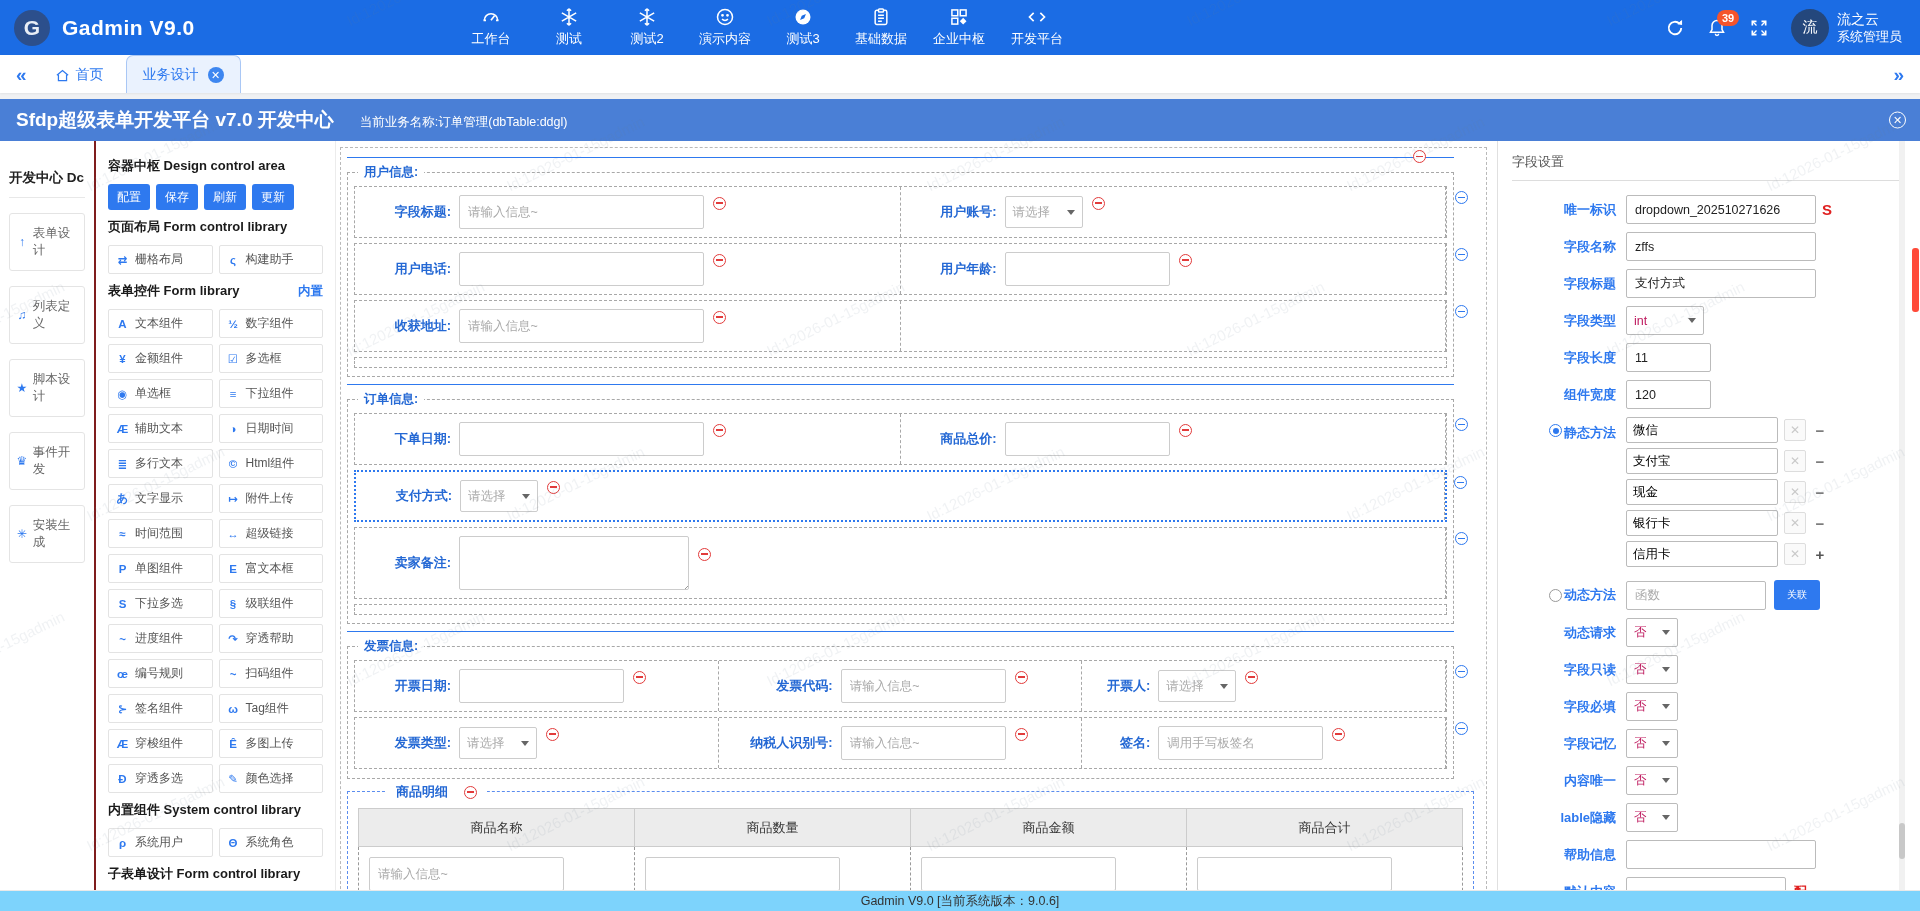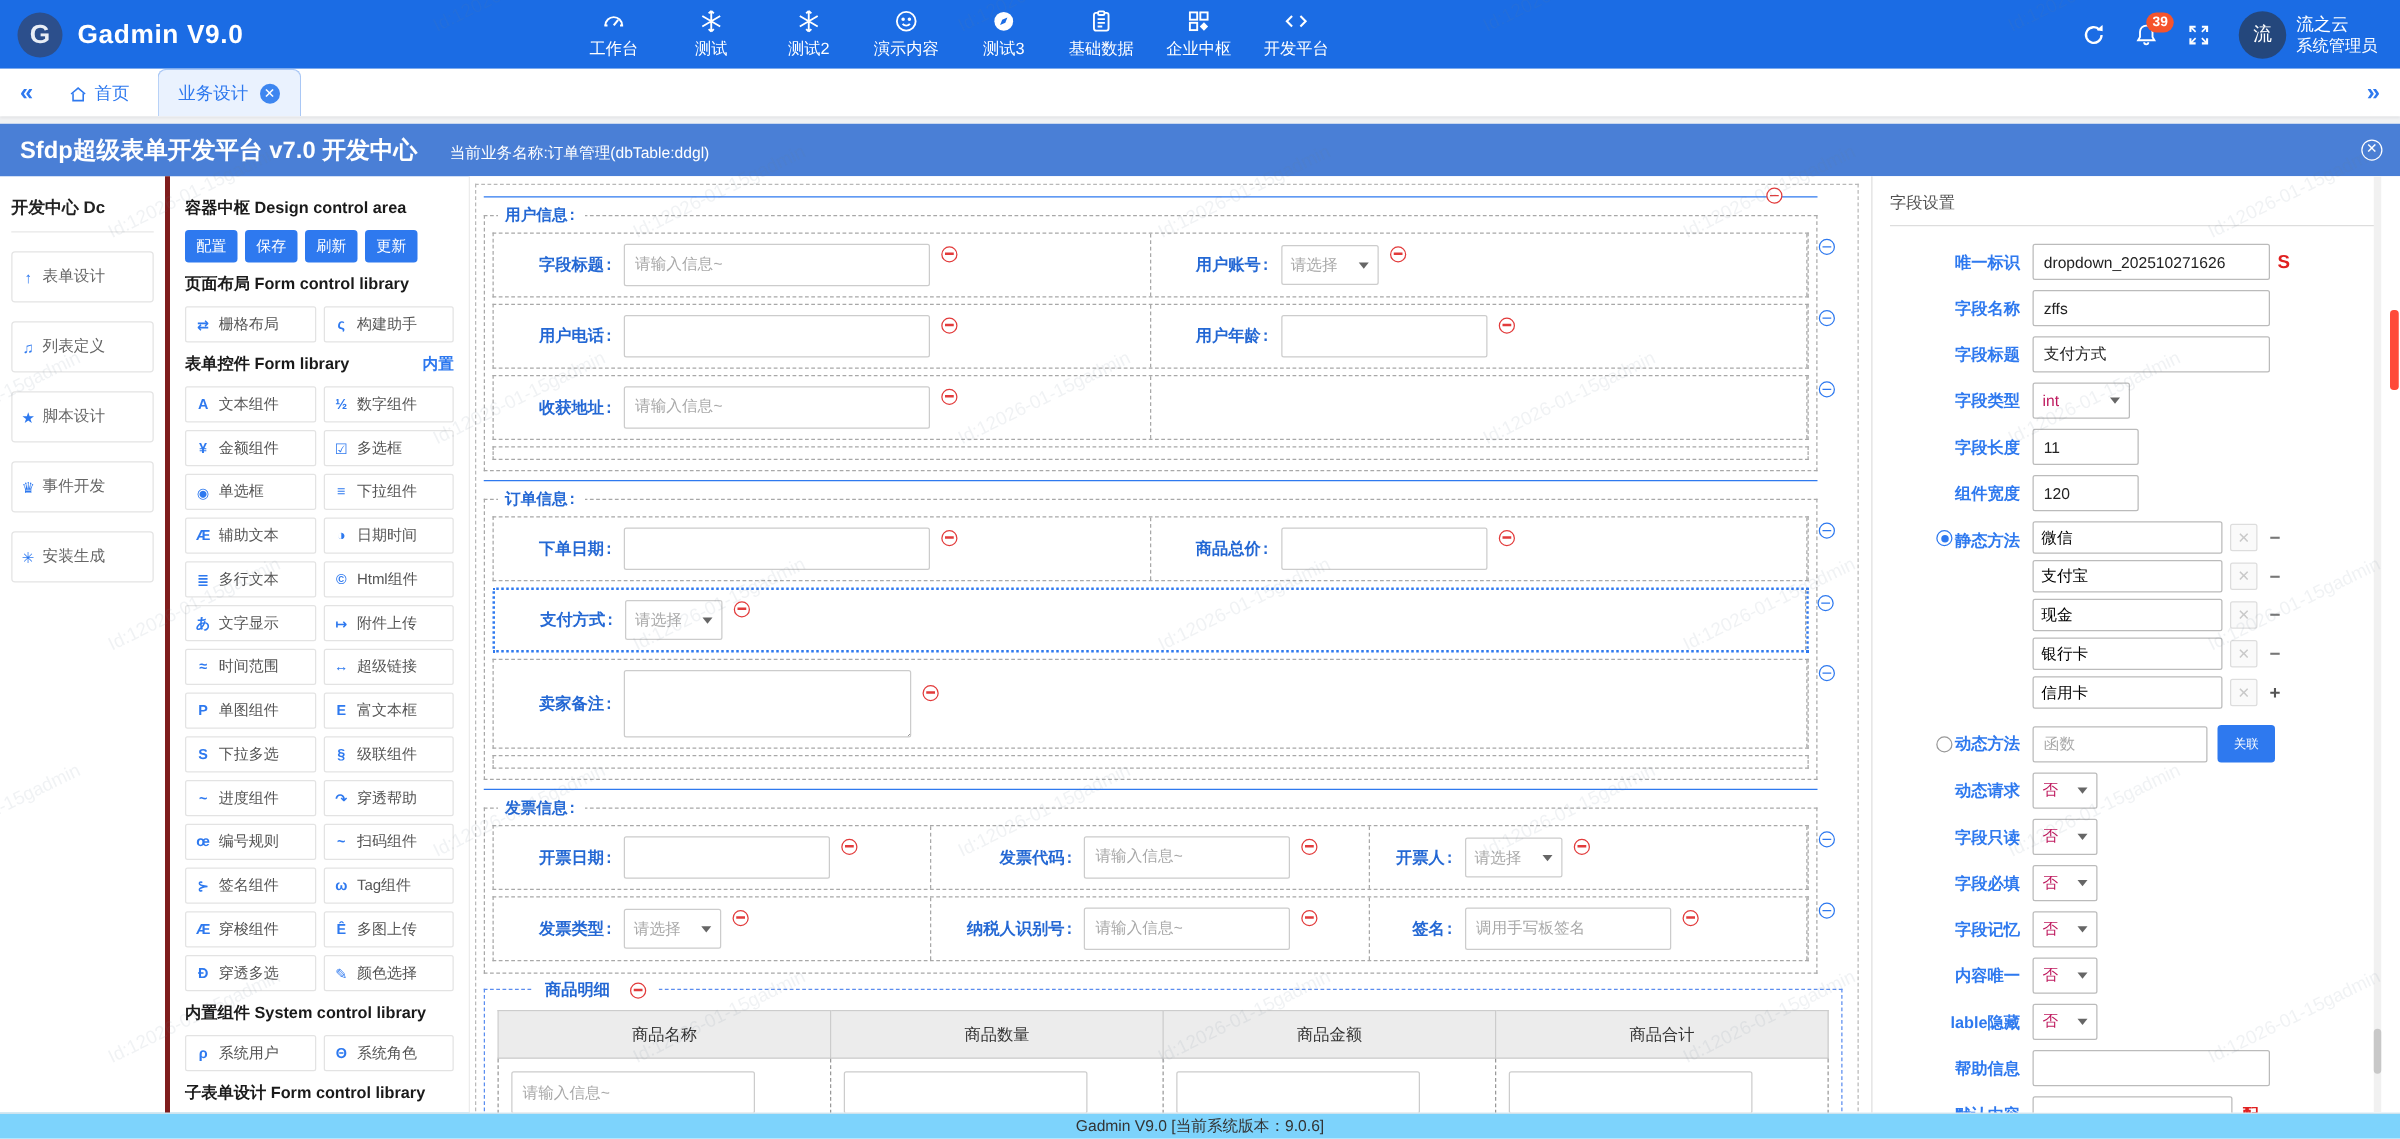--- a/index.html
+++ b/index.html
@@ -38,21 +38,21 @@
   
   .appheader { height:42px; background:#4a7fd6; color:#fff; display:flex; align-items:center; padding:0 16px; flex:0 0 auto; position:relative; }
   .appheader .h-title { font-size:19px; font-weight:bold; }
   .appheader .h-sub { font-size:12.5px; margin-left:26px; margin-top:4px; }
   .h-close { position:absolute; right:14px; top:50%; transform:translateY(-50%); width:17px; height:17px; border:1.5px solid #fff; border-radius:50%; color:#fff; font-size:11px; line-height:14px; text-align:center; cursor:pointer; }
 
   
   .main { flex:1 1 auto; display:flex; min-height:0; position:relative; }
 
   
-  .devmenu { width:136px; flex:0 0 auto; border-right:4px solid #7f1d1d; padding:16px 9px; }
+  .devmenu { width:96px; flex:0 0 auto; border-right:2px solid #7f1d1d; padding:28px 9px; }
   .devmenu-title { font-size:13.5px; font-weight:bold; color:#222; padding-bottom:10px; border-bottom:1px solid #e8e8e8; }
   .devmenu-item { margin-top:15px; border:1px solid #e4e4e4; border-radius:3px; padding:11px 6px; font-size:12.5px; color:#666; display:flex; align-items:center; gap:5px; cursor:pointer; background:#fff; }
   .devmenu-item .ic { color:#2e79ef; font-size:12px; width:13px; text-align:center; }
 
   
   .library { width:240px; flex:0 0 auto; border-right:1px solid #ececec; padding:8px 12px; overflow:hidden; }
   .lib-header { font-size:13px; font-weight:bold; color:#1a1a1a; margin:8px 0 9px; display:flex; justify-content:space-between; align-items:center; }
   .lib-badge { color:#2e79ef; font-size:12.5px; }
   .action-row { display:flex; gap:6px; }
   .action-btn { background:#2e79ef; color:#fff; border:none; font-size:12px; height:26px; padding:0 9px; border-radius:3px; cursor:pointer; font-family:inherit; }
@@ -63,21 +63,21 @@
   
   .canvas { flex:1 1 auto; min-width:0; padding:6px 10px 0 4px; overflow:hidden; background:#fff; }
   .canvas-inner { border-left:1px dashed #b9b9b9; border-right:1px dashed #b9b9b9; border-top:1px dashed #b9b9b9; padding:2px 6px 0; position:relative; }
   .cv-line-row { height:14px; position:relative; margin-right:26px; }
   .cv-line { position:absolute; left:0; right:0; top:7px; border-top:1px solid #2e79ef; }
   .cv-line-row .minus.red { position:absolute; right:28px; top:0; background:#fff; }
   .minus { display:inline-block; width:13px; height:13px; border:1.5px solid #e23b3b; border-radius:50%; position:relative; flex:0 0 auto; cursor:pointer; }
   .minus::after { content:""; position:absolute; left:2px; right:2px; top:50%; height:1.5px; margin-top:-1px; background:#e23b3b; }
   .minus.blue { border-color:#2e79ef; }
   .minus.blue::after { background:#2e79ef; }
-  .cv-fieldset { border:1px dashed #a8a8a8; margin:0 26px 0 0; padding:0 6px 4px;font-family:Liberation Mono, monospace; }
+  .cv-fieldset { border:1px dashed #a8a8a8; margin:0 26px 0 0; padding:0 6px 4px; }
   .cv-fieldset legend { color:#2468d4; font-weight:bold; font-size:12.5px; padding:0 6px; margin-left:4px; }
   .cv-row { border:1px dashed #a8a8a8; display:flex; height:52px; margin:5px 0; position:relative; }
   .cv-row.tall { height:72px; }
   .cv-row.selected { border:2px dotted #2e79ef; }
   .cv-cell { flex:1; display:flex; align-items:center; border-right:1px dashed #a8a8a8; padding-left:4px; min-width:0; overflow:hidden; }
   .cv-cell:last-child { border-right:none; }
   .cv-label { width:92px; flex:0 0 auto; text-align:right; color:#2468d4; font-weight:bold; font-size:13px; margin-right:8px; white-space:nowrap; }
   .cv-label.w104 { width:110px; } .cv-label.w64 { width:64px; }
   .cv-input { height:34px; border:1px solid #ccc; border-radius:2px; padding:0 8px; font-size:12.5px; font-family:inherit; color:#333; width:245px; background:#fff; } .cv-input.w165 { width:165px; }
   .cv-input::placeholder { color:#a9a9a9; }

